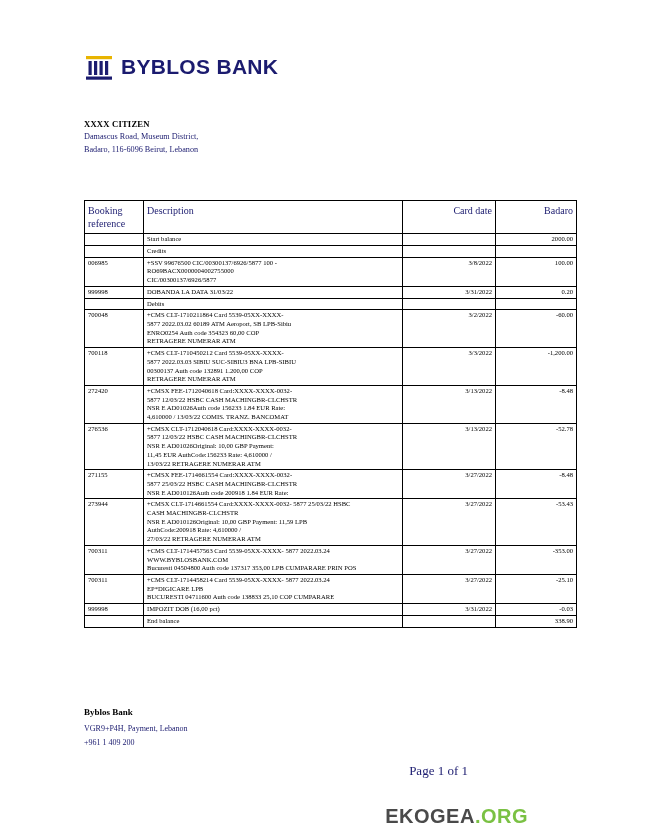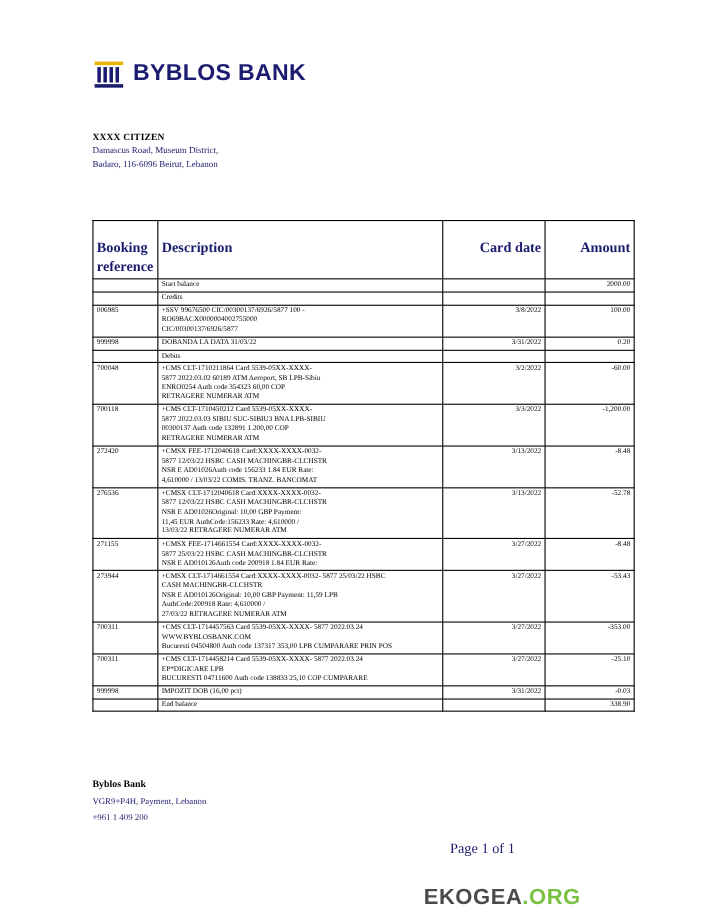--- a/index.html
+++ b/index.html
@@ -88,24 +88,24 @@
     table-layout: fixed;
     font-size: 6.6px;
   }
   table.stmt th, table.stmt td {
     border: 0.6px solid #000;
     padding: 1px 3px;
     vertical-align: top;
     line-height: 1.32;
   }
   table.stmt thead th {
-    font-weight: bold;
-    font-size: 13px;
-    color: #1b1b6f;
-    padding-top: 15px;
+    font-weight: normal;
+    font-size: 10px;
+    color: #1b1b6f;
+    padding-top: 3px;
     padding-bottom: 3px;
     vertical-align: top;
   }
   .col-ref   { width: 52px; }
   .col-desc  { width: 252px; }
   .col-date  { width: 86px; text-align: right; }
   .col-amt   { width: 74px; text-align: right; }
   thead .col-ref  { text-align: left; }
   thead .col-desc { text-align: left; }
   thead .col-date { text-align: right; }
@@ -177,21 +177,21 @@
   </div>
 
 
   <div class="table-wrap">
     <table class="stmt">
       <thead>
         <tr>
           <th class="col-ref">Booking reference</th>
           <th class="col-desc">Description</th>
           <th class="col-date">Card date</th>
-          <th class="col-amt">Amount</th>
+          <th class="col-amt">Badaro</th>
         </tr>
       </thead>
       <tbody id="tbody">
           <tr>
             <td class="ref col-ref"></td>
             <td class="col-desc">
               <span class="desc-line">Start balance</span>
             </td>
             <td class="vdate col-date"></td>
             <td class="amount col-amt">2000.00</td>

